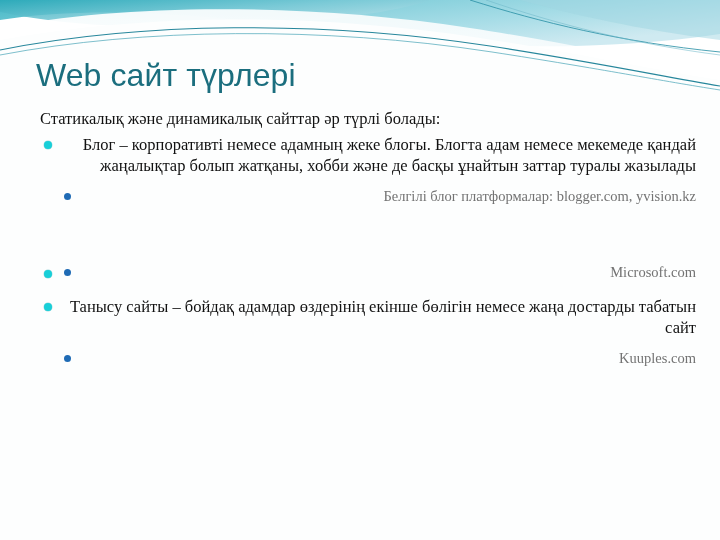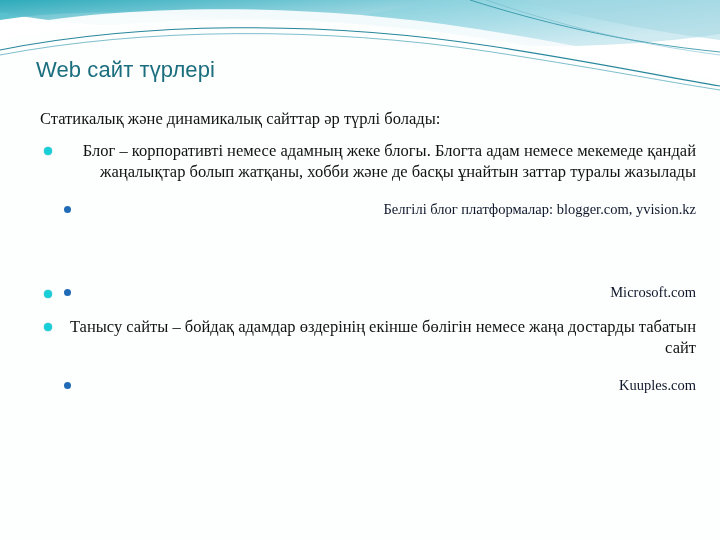--- a/index.html
+++ b/index.html
@@ -38,41 +38,41 @@
     display: block;
   }
 
   
   .title {
     position: absolute;
     left: 36px;
     top: 57px;
     width: 640px;
     font-family: "Liberation Sans", sans-serif;
-    font-size: 22px;
+    font-size: 32px;
     font-weight: 400;
     color: #1b6e7e;
     letter-spacing: 0.1px;
     white-space: nowrap;
   }
 
   
   .content {
     position: absolute;
     left: 36px;
     top: 108px;
     width: 660px;
   }
 
   .intro {
     font-family: "Liberation Serif", serif;
     font-size: 16.5px;
     color: #111111;
     line-height: 1.28;
-    margin: 0 0 11px 0;
+    margin: 0 0 5px 0;
     padding-left: 4px;
   }
 
   .lvl1 {
     position: relative;
     padding-left: 22px;
     margin: 0 0 0 6px;
     font-family: "Liberation Serif", serif;
     font-size: 16.5px;
     color: #111111;
@@ -85,24 +85,24 @@
     width: 8px;
     height: 8px;
     border-radius: 50%;
     background: #18cfd8;
     box-shadow: 0 0 0 0.5px rgba(10,150,160,0.35);
   }
 
   .lvl2 {
     position: relative;
     padding-left: 22px;
-    margin: 18px 0 0 24px;
+    margin: 11px 0 0 24px;
     font-family: "Liberation Serif", serif;
     font-size: 14.5px;
-    color: #0f172a;
+    color: #737373;
     line-height: 1.3;
   }
   .lvl2 > .bullet {
     position: absolute;
     left: 4px;
     top: 6px;
     width: 7px;
     height: 7px;
     border-radius: 50%;
     background: #1f6bb5;

